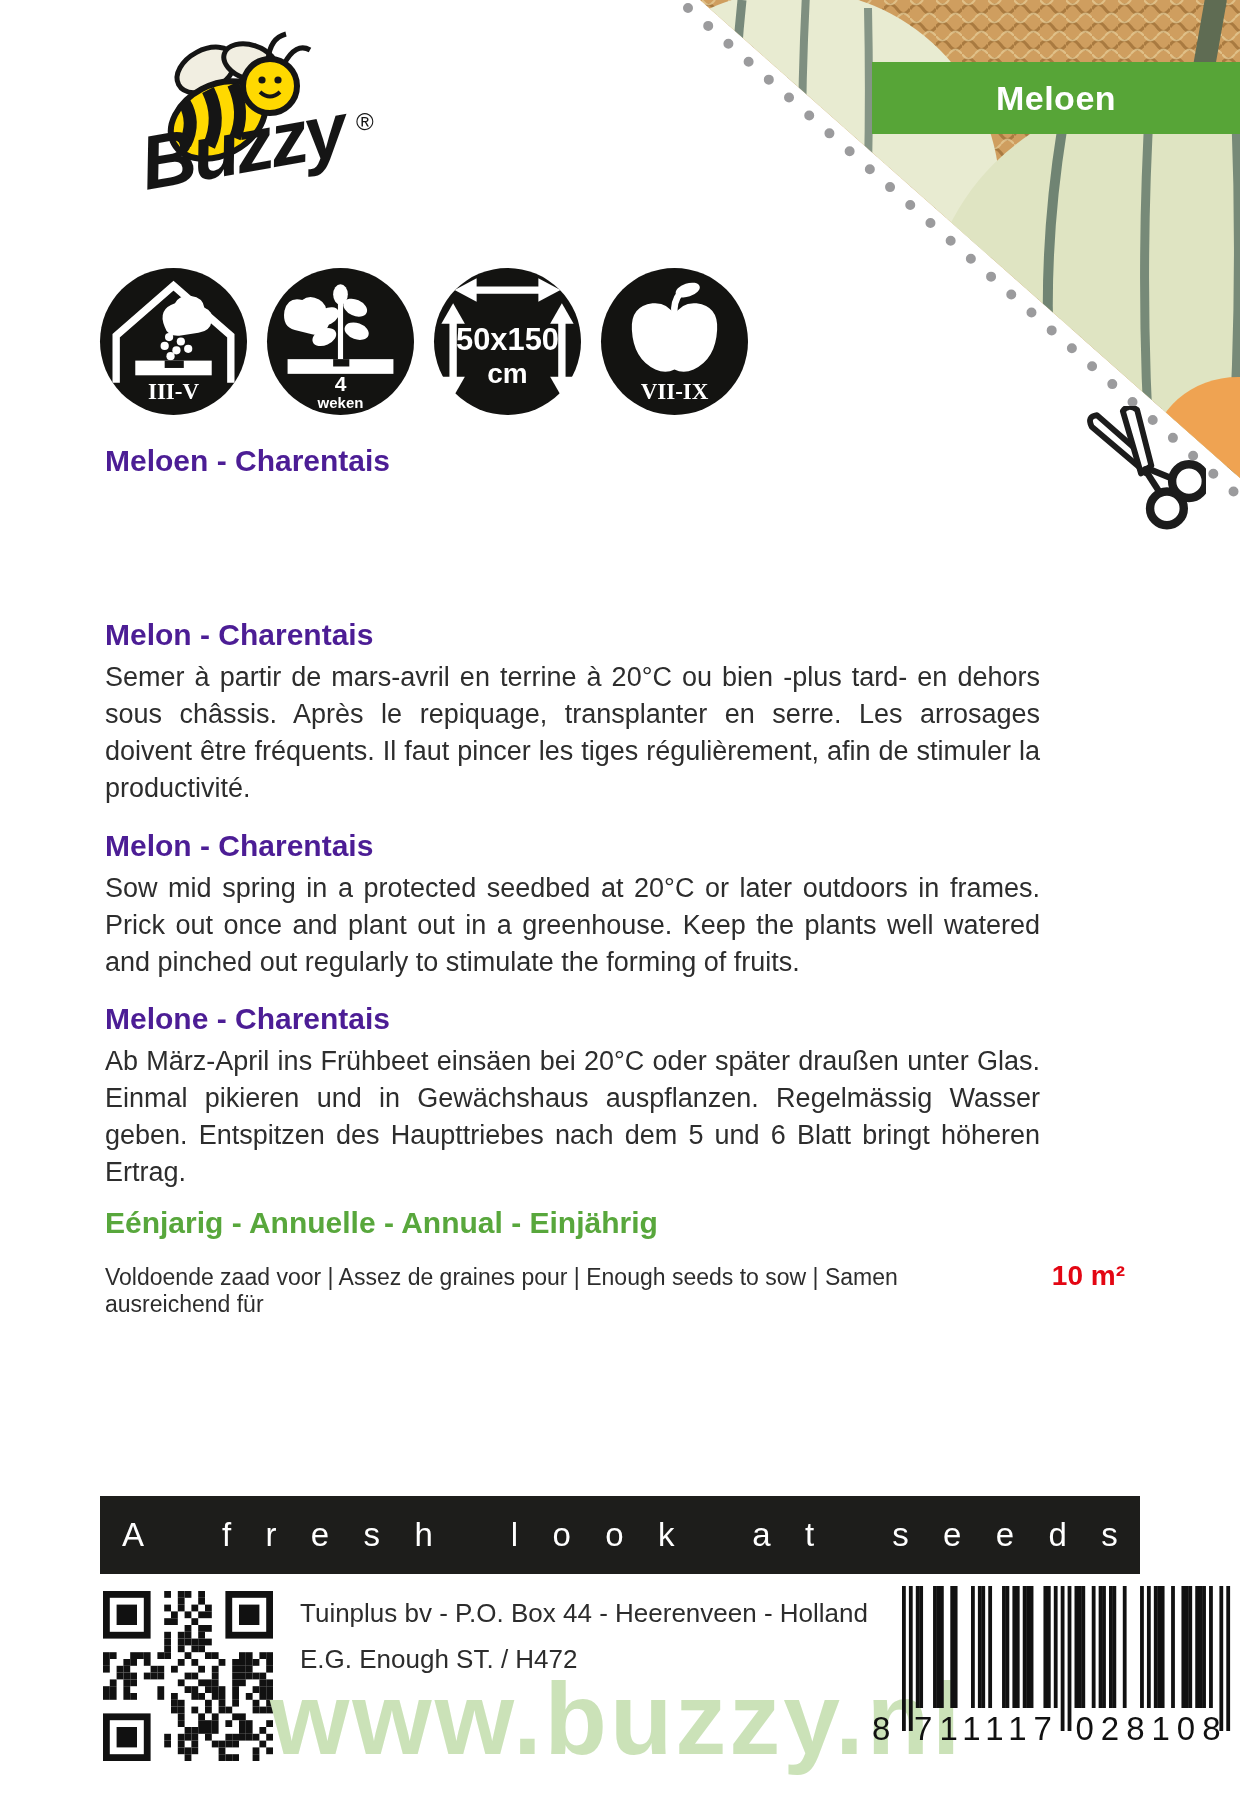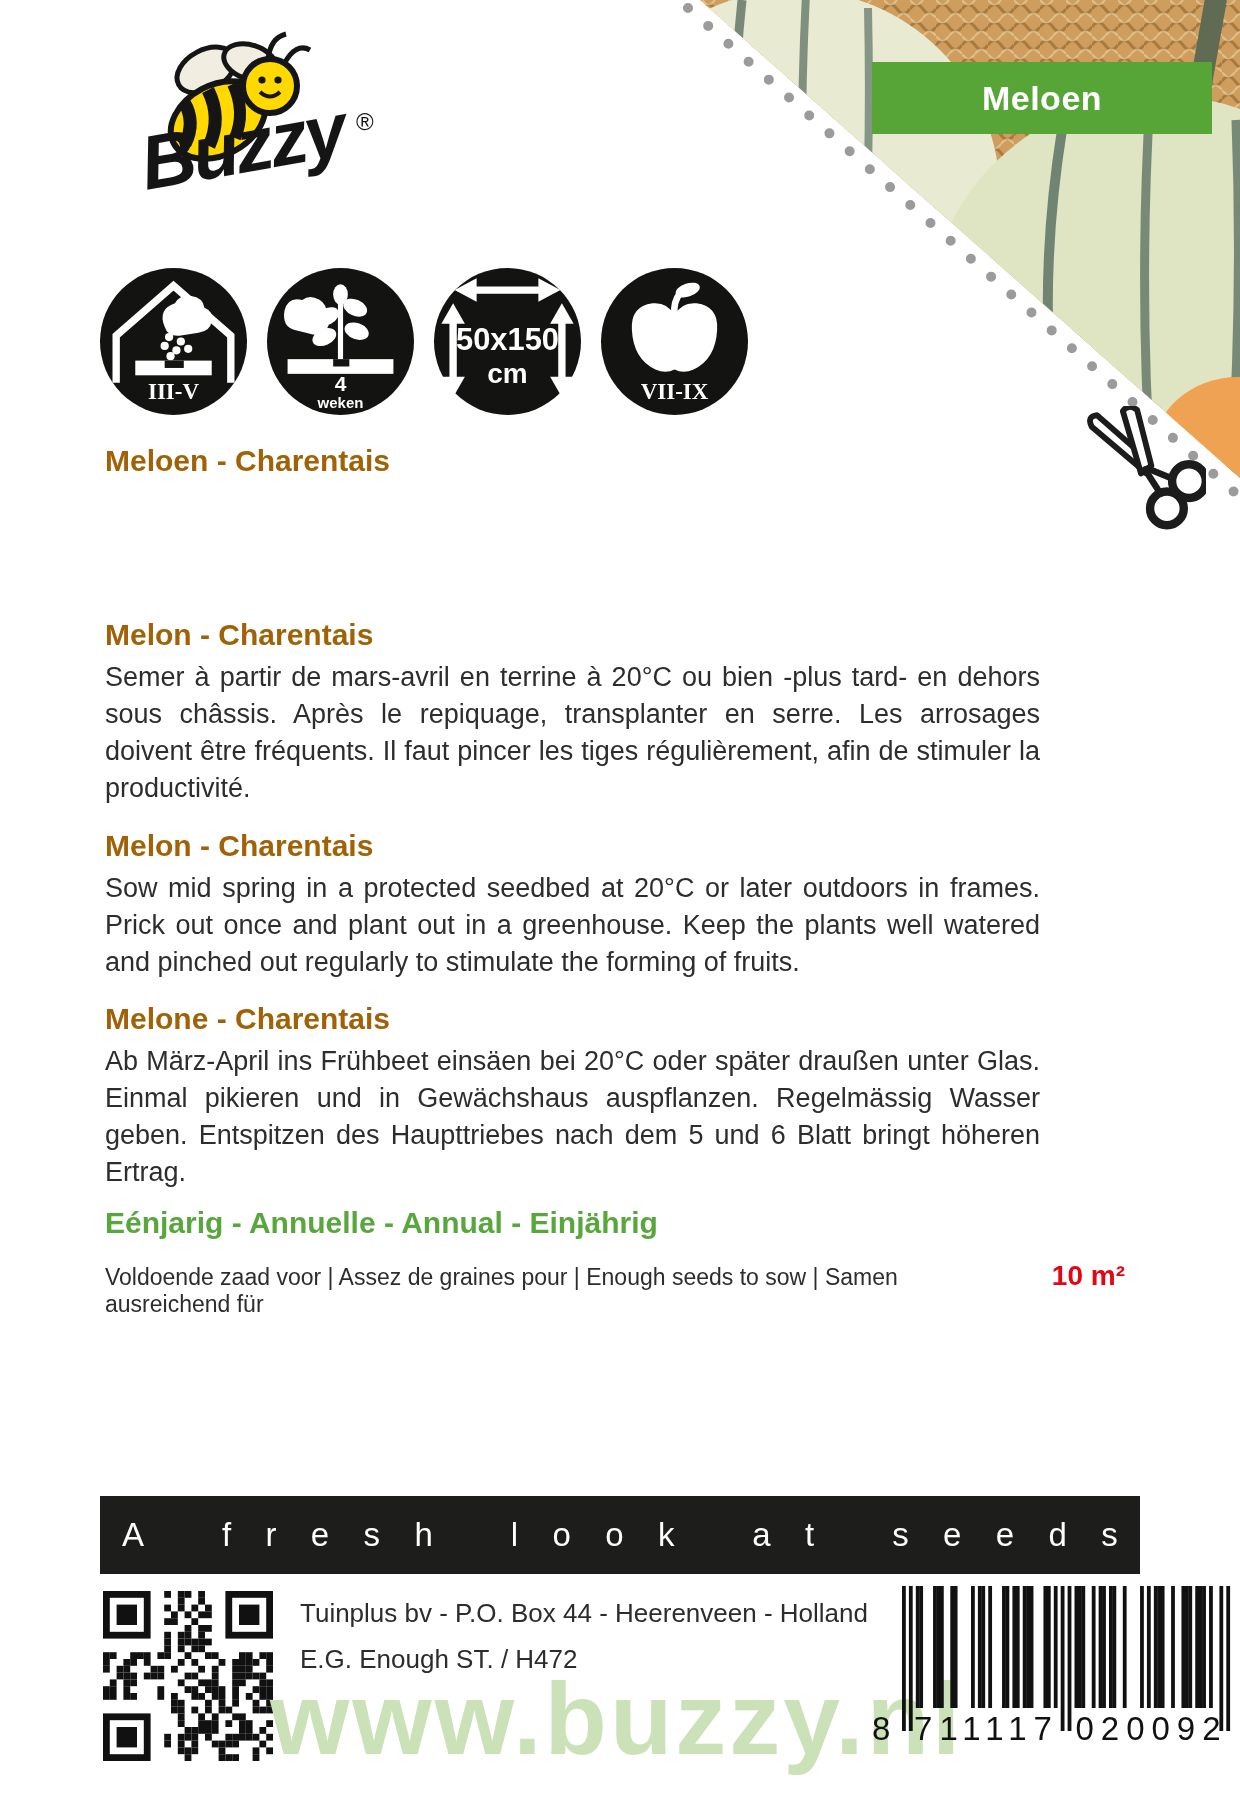--- a/index.html
+++ b/index.html
@@ -1,40 +1,40 @@
 <!DOCTYPE html>
 <html><head>
 <meta charset="utf-8">
 <style>
   html,body{margin:0;padding:0;background:#ffffff;}
   .page{position:relative;width:1240px;height:1800px;background:#fff;overflow:hidden;
         font-family:"Liberation Sans",sans-serif;color:#2d2d2d;}
 
   
   .photo-svg{position:absolute;left:0;top:0;}
-  .banner{position:absolute;left:872px;top:62px;width:340px;height:72px;background:#57a537;
+  .banner{position:absolute;left:872px;top:62px;width:368px;height:72px;background:#57a537;
           display:flex;align-items:center;justify-content:center;}
   .banner span{color:#fff;font-size:34px;font-weight:bold;letter-spacing:.5px;}
 
   .logo-svg{position:absolute;left:88px;top:22px;}
   .scissors-svg{position:absolute;left:1076px;top:406px;}
 
   
   .icon-row{position:absolute;left:100px;top:268px;display:flex;gap:20px;}
   .icon{position:relative;width:147px;height:147px;background:#131311;border-radius:50%;}
   .icon svg.glyph{position:absolute;left:0;top:0;width:147px;height:147px;}
   .icon .lbl{position:absolute;left:0;right:0;bottom:10px;text-align:center;color:#fff;
              font-family:"Liberation Serif",serif;font-weight:bold;font-size:23px;}
   .icon .lbl2{position:absolute;left:0;right:0;bottom:5px;text-align:center;color:#fff;line-height:1;}
   .icon .lbl2 .num{font-size:21px;font-weight:bold;display:block;}
   .icon .lbl2 .unit{font-size:15px;font-weight:bold;display:block;margin-top:1px;}
 
   
   .section{position:absolute;left:105px;width:935px;}
-  .section h2{margin:0 0 7px 0;font-size:30px;font-weight:bold;color:#a16207;}
+  .section h2{margin:0 0 7px 0;font-size:30px;font-weight:bold;color:#4c1d95;}
   .section p{margin:0;font-size:27px;line-height:37px;text-align:justify;color:#2d2d2d;}
 
   .annual{position:absolute;left:105px;top:1206px;font-size:30px;font-weight:bold;color:#58a73c;}
 
   .seeds-line{position:absolute;left:105px;top:1260px;width:1020px;display:flex;align-items:baseline;gap:11px;}
   .seeds-line .txt{font-size:23px;color:#2d2d2d;}
   .seeds-line .val{font-size:28px;font-weight:bold;color:#e30613;margin-left:16px;white-space:nowrap;}
 
   .bar{position:absolute;left:100px;top:1496px;width:1040px;height:78px;background:#1d1d1b;
        display:flex;align-items:center;padding:0 22px;box-sizing:border-box;}
@@ -504,16 +504,16 @@
         <rect x="326.70" y="0" width="3.80" height="122" fill="#111"></rect>
         <rect x="330.15" y="0" width="3.80" height="122" fill="#111"></rect>
         <rect x="337.05" y="0" width="3.80" height="122" fill="#111"></rect>
         <rect x="347.40" y="0" width="3.80" height="145" fill="#111"></rect>
         <rect x="354.30" y="0" width="3.80" height="145" fill="#111"></rect>
       </g>
   </svg>
   <div class="barcode-digits">
     <span class="d-first">8</span>
     <span class="d-group">711117</span>
-    <span class="d-group">020092</span>
+    <span class="d-group">028108</span>
   </div>
 
 </div>
 
 </body></html>

